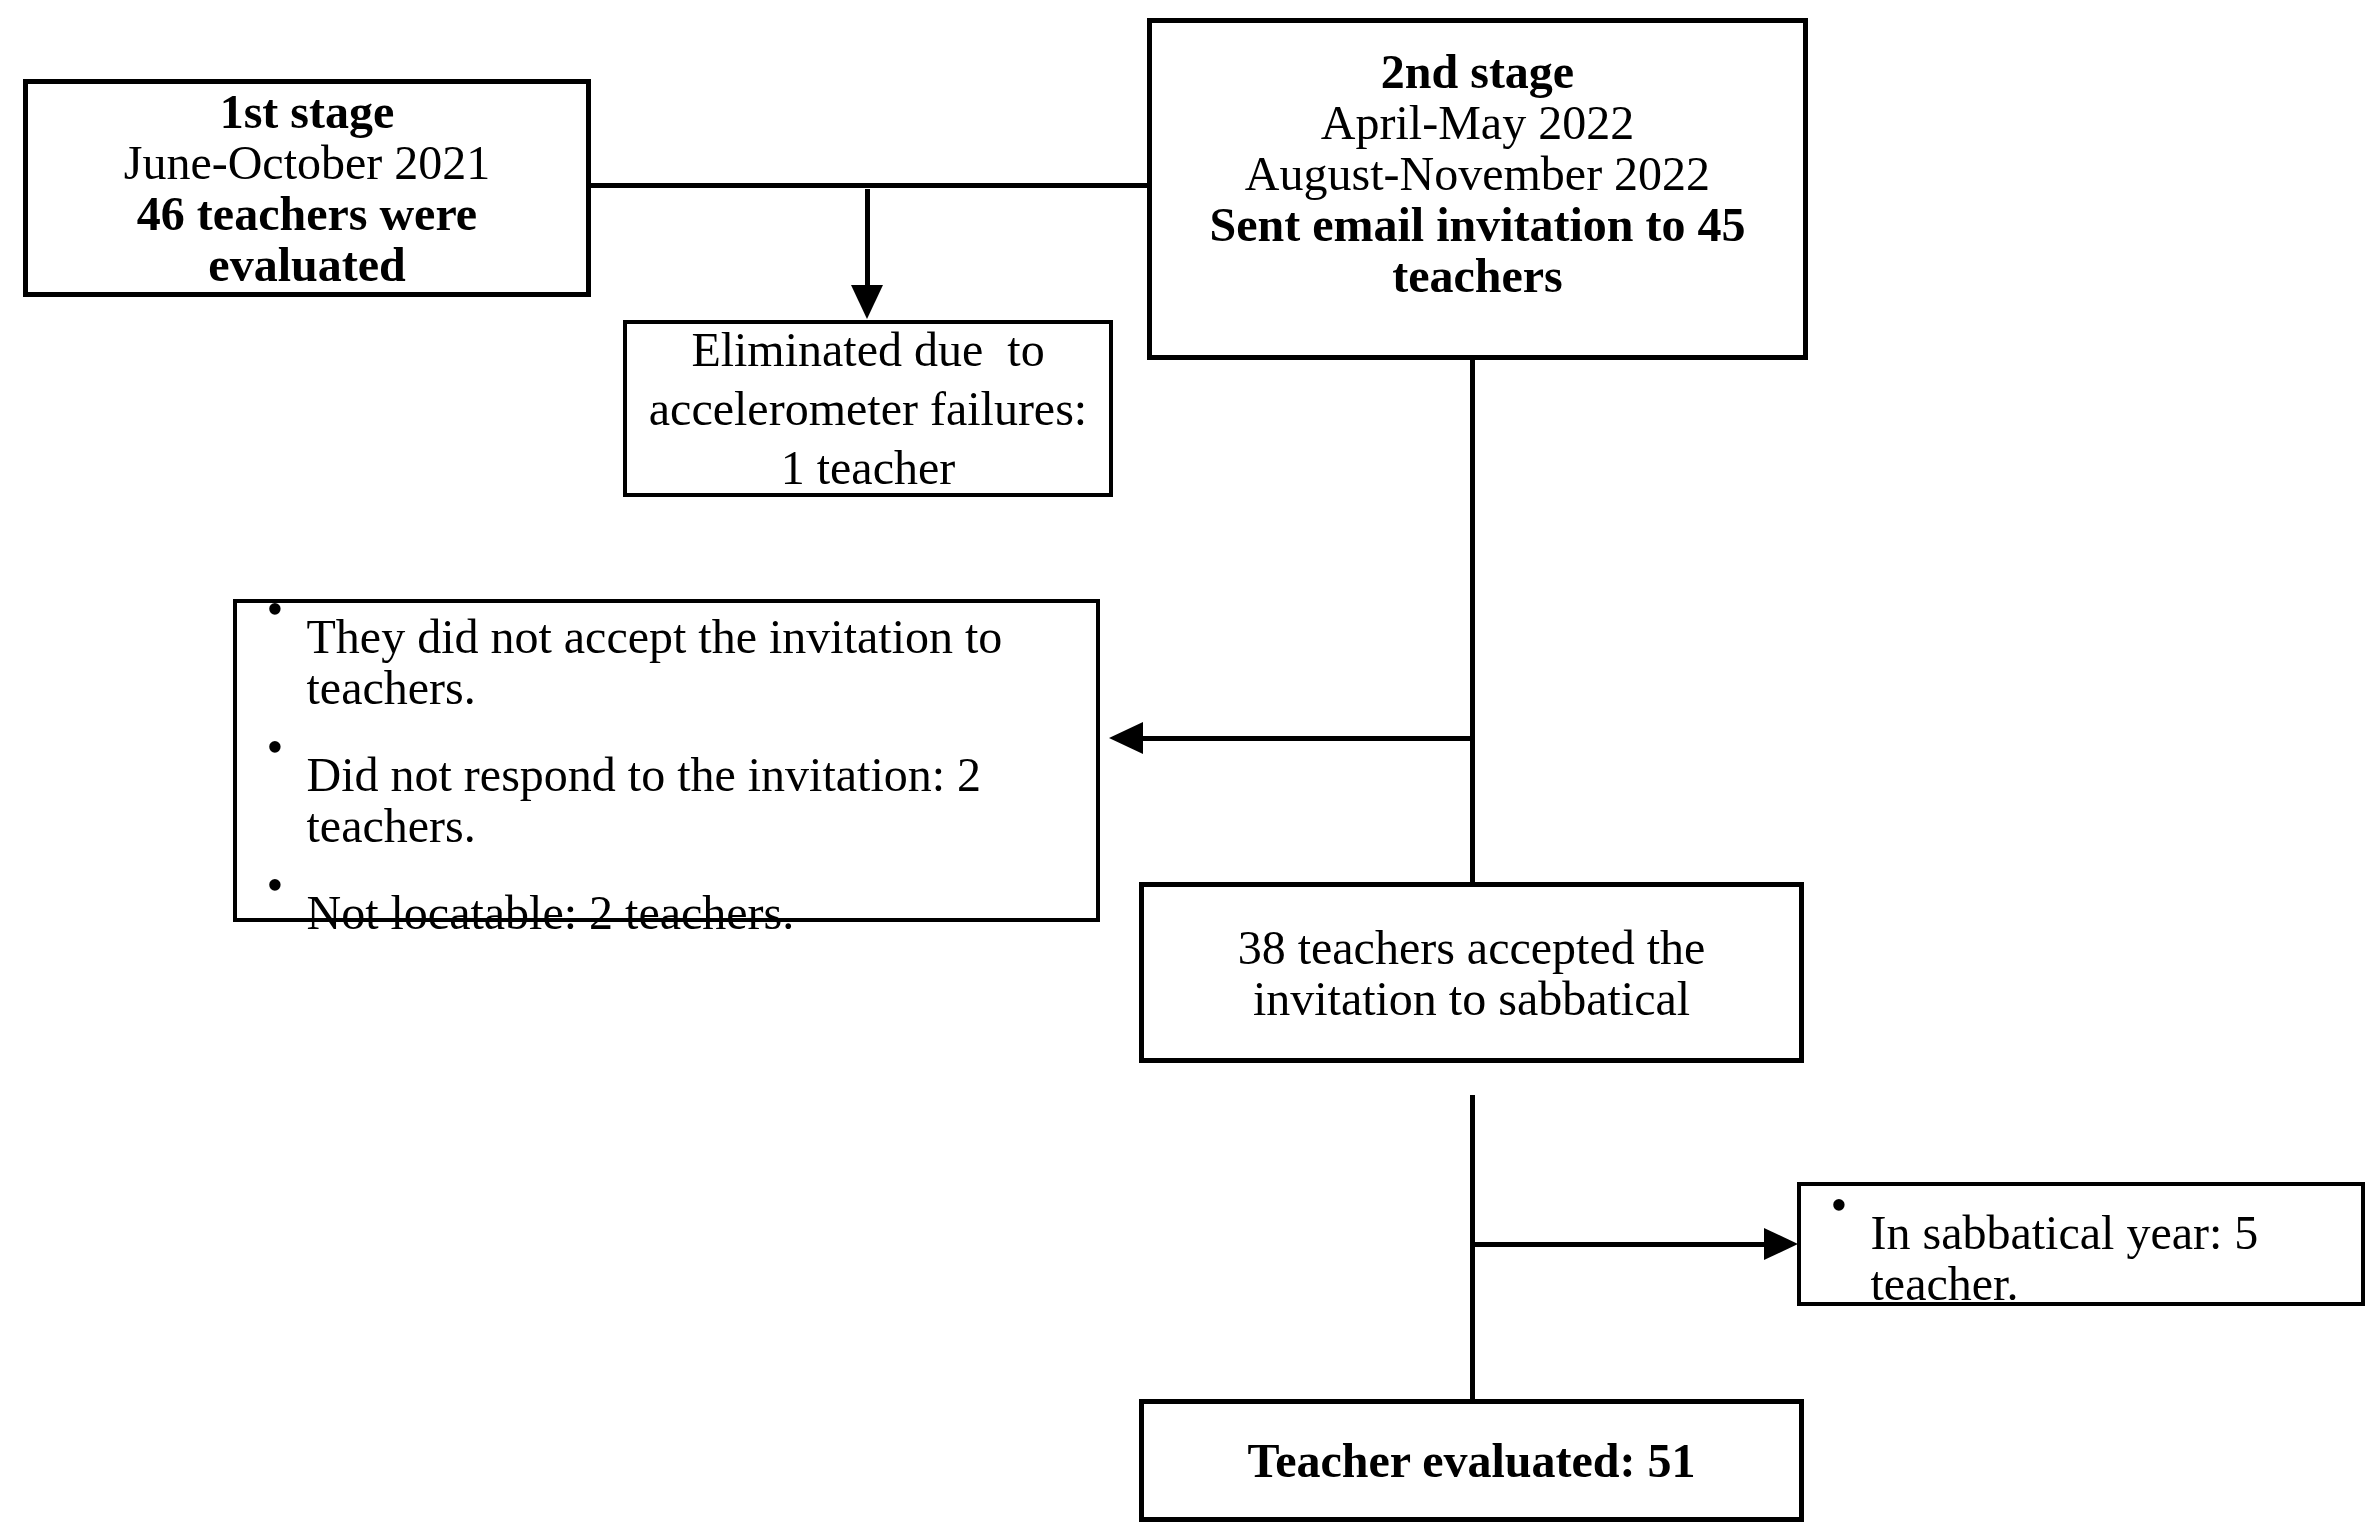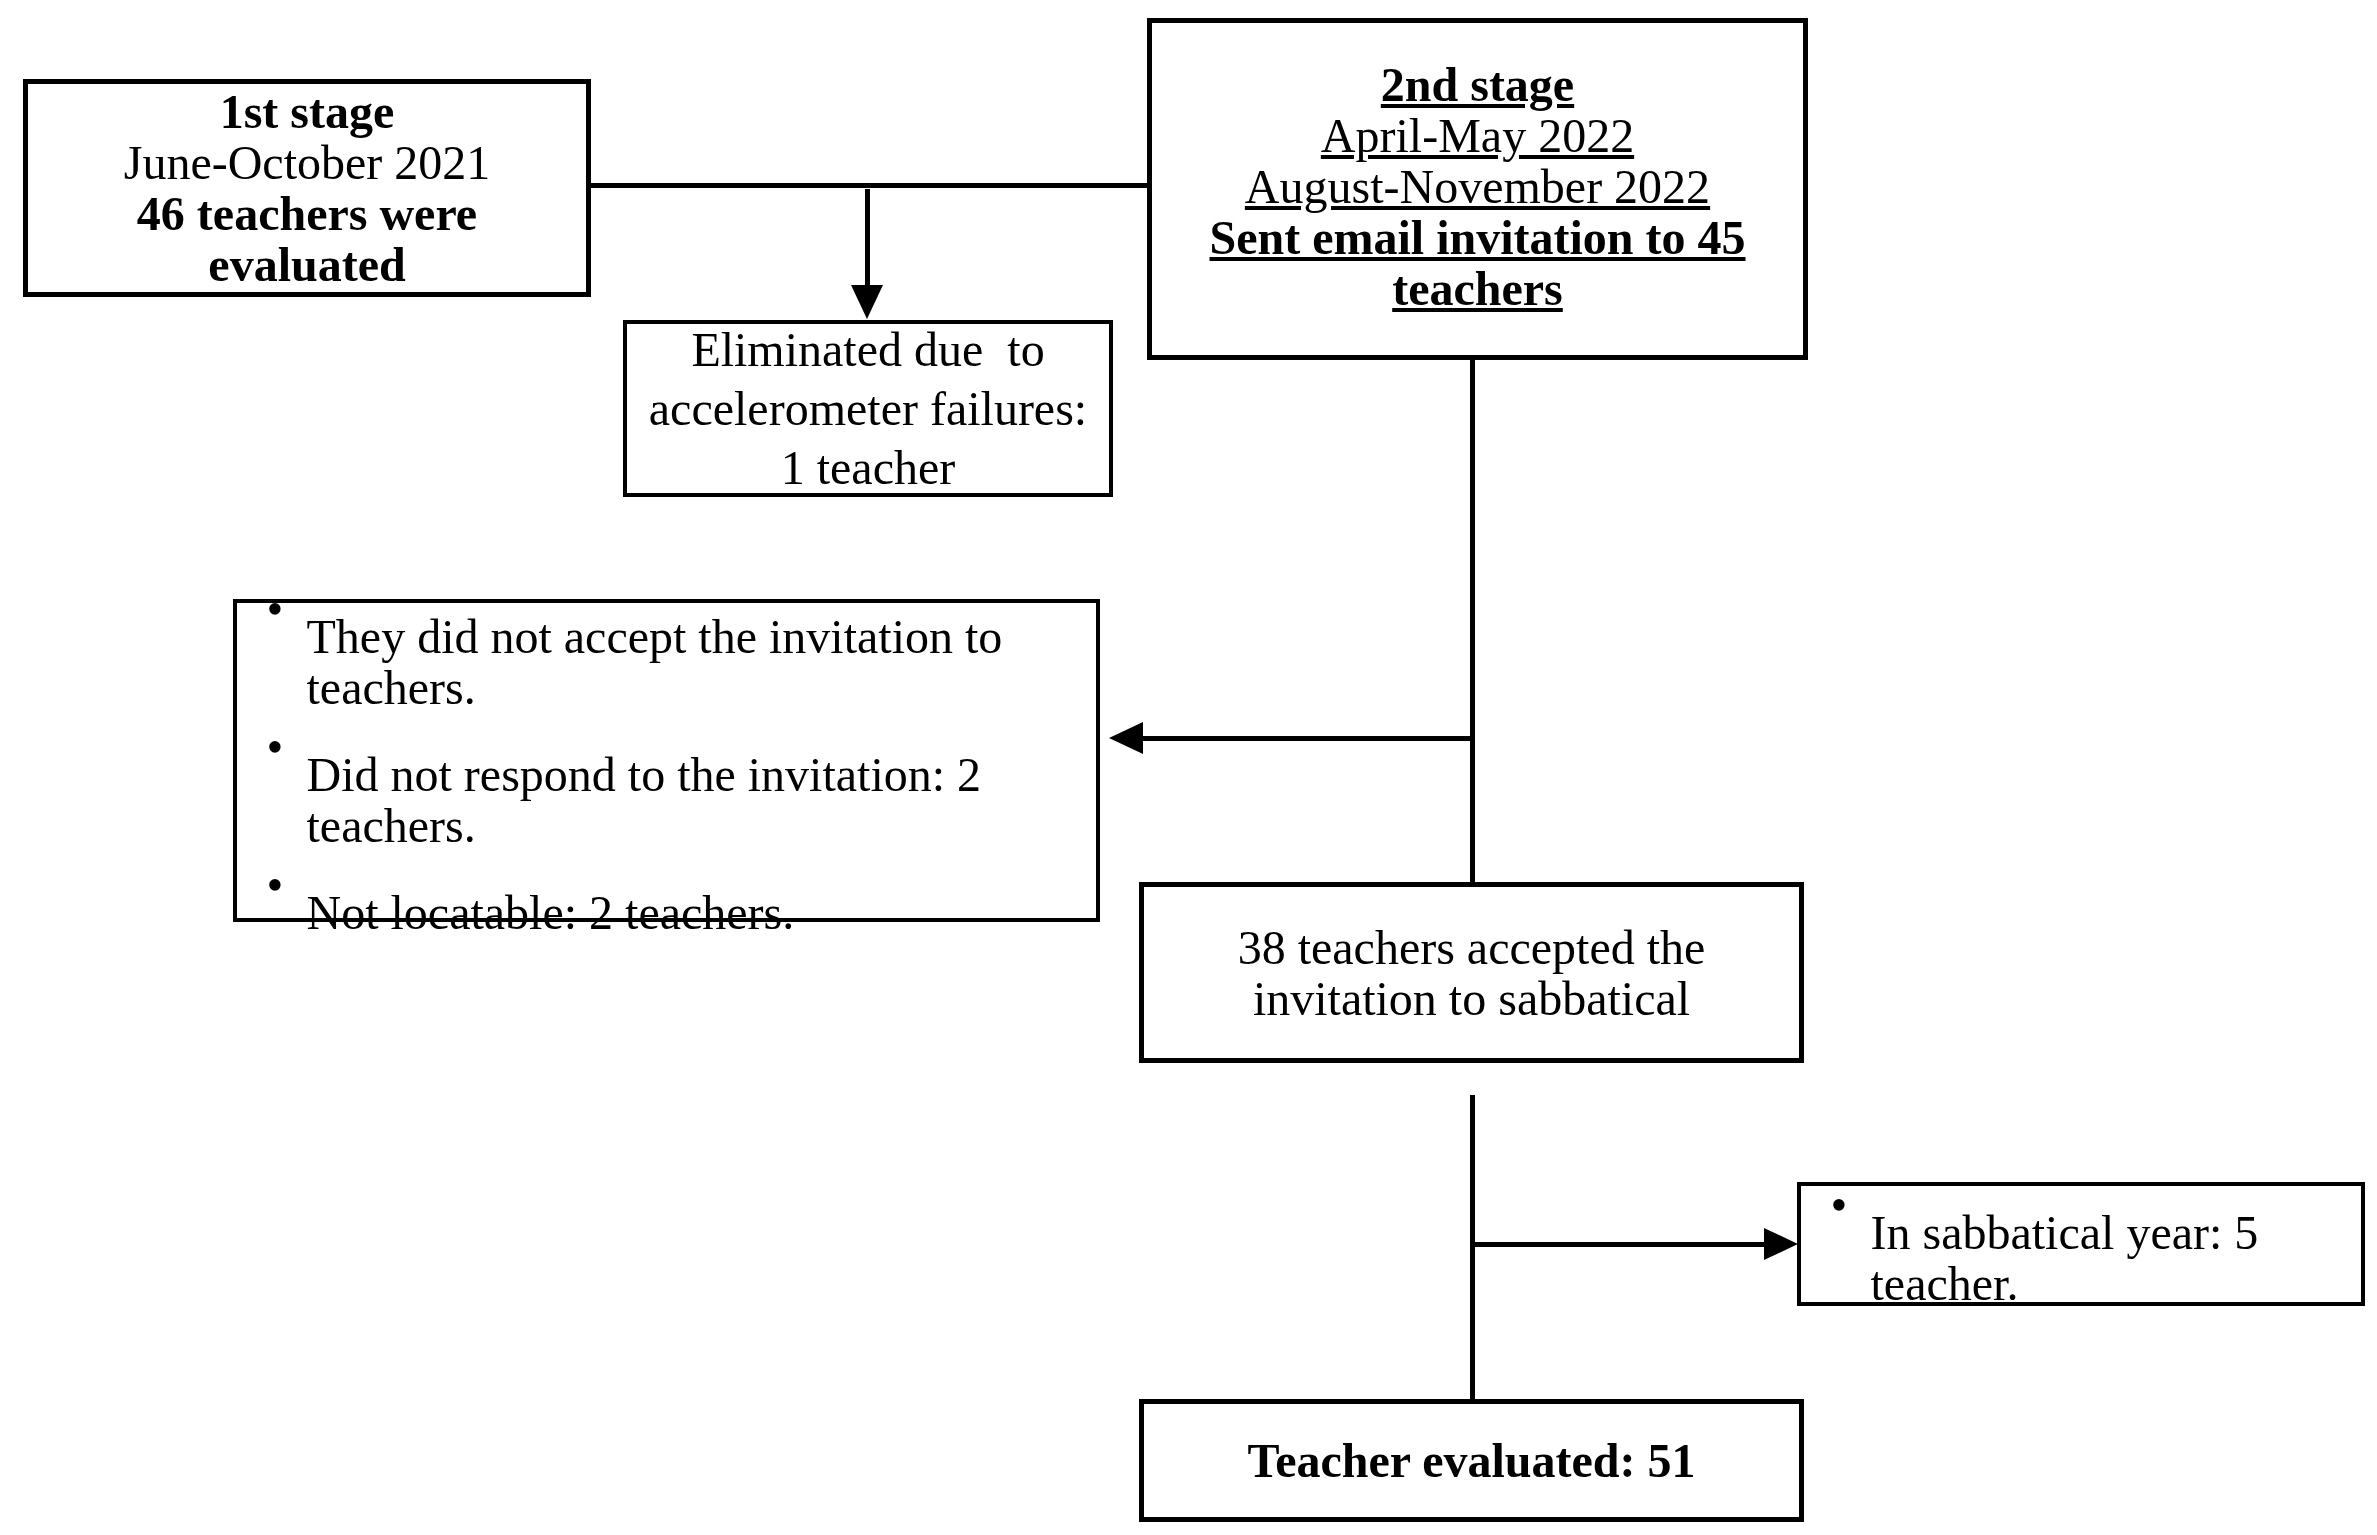--- a/index.html
+++ b/index.html
@@ -6,21 +6,21 @@
   .canvas{
     position:relative;width:2377px;height:1535px;overflow:hidden;
     background:var(--paper,#ffffff);color:var(--ink,#000000);
     font-family:"Liberation Serif","DejaVu Serif",serif;
     font-size:48px;line-height:51px;
   }
   .box{position:absolute;box-sizing:border-box;background:var(--paper,#ffffff);display:flex;flex-direction:column;}
   .heavy{border:5.4px solid var(--ink,#000000);}
   .light{border:4.7px solid var(--ink,#000000);gap:8px;}
   .center{justify-content:center;align-items:center;text-align:center;}
-  .topalign{justify-content:flex-start;align-items:center;text-align:center;padding-top:36px;text-decoration:underline;}
+  .topalign{justify-content:flex-start;align-items:center;text-align:center;padding-top:23px;}
   .list{justify-content:center;padding:4.7px 14px 4.7px 29.5px;}
   .bold{font-weight:bold;}
   .line{white-space:pre-wrap;}
   .item{display:flex;align-items:flex-start;}
   .bullet{width:40px;flex-shrink:0;}
   .itemlines{flex:1;margin-top:28px;}
   .vline,.hline{position:absolute;background:var(--ink,#000000);}
   .arrow{position:absolute;width:0;height:0;}
   .arrow-down{border-left:16.3px solid transparent;border-right:16.3px solid transparent;border-top:34px solid var(--ink,#000000);}
   .arrow-left{border-top:16.3px solid transparent;border-bottom:16.3px solid transparent;border-right:34px solid var(--ink,#000000);}

